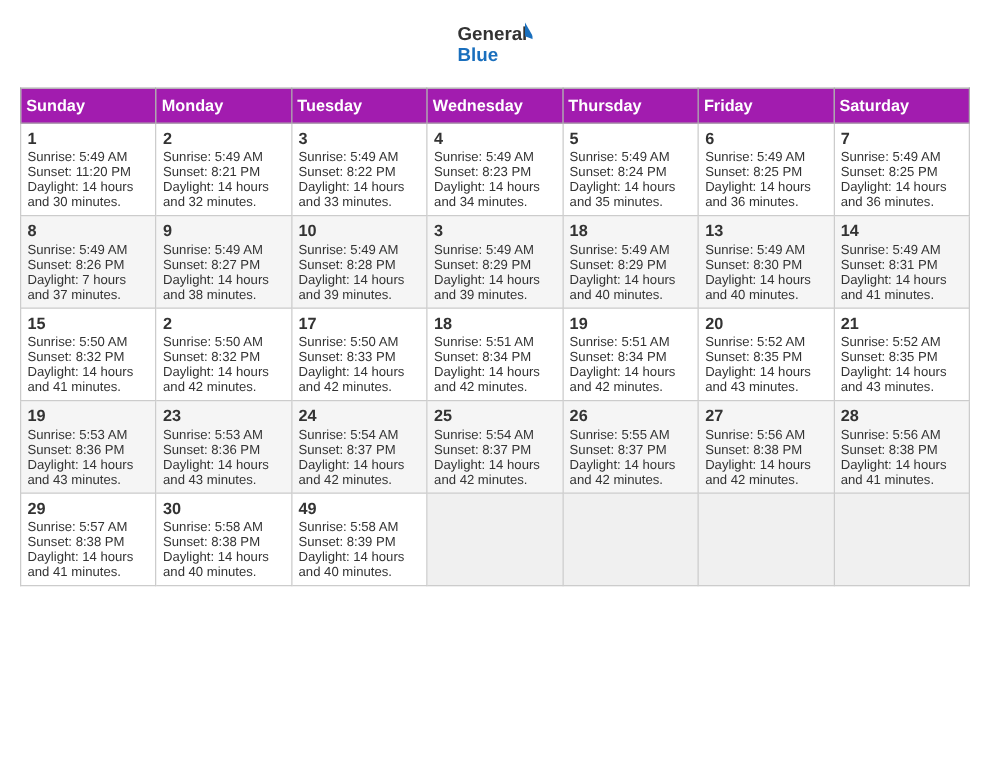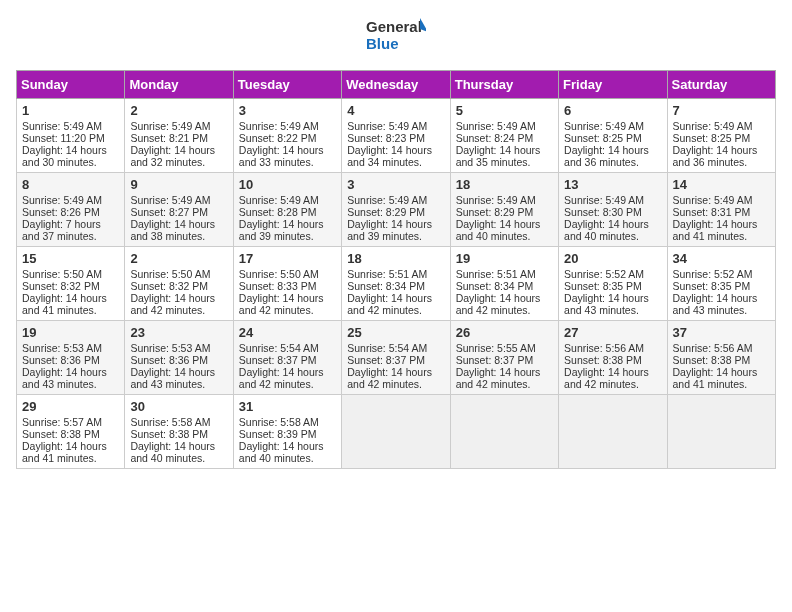--- a/index.html
+++ b/index.html
@@ -117,34 +117,34 @@
         <td><span class="day-num">13</span><span>Sunrise: 5:49 AM</span><br><span>Sunset: 8:30 PM</span><br><span>Daylight: 14 hours and 40 minutes.</span></td>
         <td><span class="day-num">14</span><span>Sunrise: 5:49 AM</span><br><span>Sunset: 8:31 PM</span><br><span>Daylight: 14 hours and 41 minutes.</span></td>
       </tr>
       <tr>
         <td><span class="day-num">15</span><span>Sunrise: 5:50 AM</span><br><span>Sunset: 8:32 PM</span><br><span>Daylight: 14 hours and 41 minutes.</span></td>
         <td><span class="day-num">2</span><span>Sunrise: 5:50 AM</span><br><span>Sunset: 8:32 PM</span><br><span>Daylight: 14 hours and 42 minutes.</span></td>
         <td><span class="day-num">17</span><span>Sunrise: 5:50 AM</span><br><span>Sunset: 8:33 PM</span><br><span>Daylight: 14 hours and 42 minutes.</span></td>
         <td><span class="day-num">18</span><span>Sunrise: 5:51 AM</span><br><span>Sunset: 8:34 PM</span><br><span>Daylight: 14 hours and 42 minutes.</span></td>
         <td><span class="day-num">19</span><span>Sunrise: 5:51 AM</span><br><span>Sunset: 8:34 PM</span><br><span>Daylight: 14 hours and 42 minutes.</span></td>
         <td><span class="day-num">20</span><span>Sunrise: 5:52 AM</span><br><span>Sunset: 8:35 PM</span><br><span>Daylight: 14 hours and 43 minutes.</span></td>
-        <td><span class="day-num">34</span><span>Sunrise: 5:52 AM</span><br><span>Sunset: 8:35 PM</span><br><span>Daylight: 14 hours and 43 minutes.</span></td>
+        <td><span class="day-num">21</span><span>Sunrise: 5:52 AM</span><br><span>Sunset: 8:35 PM</span><br><span>Daylight: 14 hours and 43 minutes.</span></td>
       </tr>
       <tr>
         <td><span class="day-num">19</span><span>Sunrise: 5:53 AM</span><br><span>Sunset: 8:36 PM</span><br><span>Daylight: 14 hours and 43 minutes.</span></td>
         <td><span class="day-num">23</span><span>Sunrise: 5:53 AM</span><br><span>Sunset: 8:36 PM</span><br><span>Daylight: 14 hours and 43 minutes.</span></td>
         <td><span class="day-num">24</span><span>Sunrise: 5:54 AM</span><br><span>Sunset: 8:37 PM</span><br><span>Daylight: 14 hours and 42 minutes.</span></td>
         <td><span class="day-num">25</span><span>Sunrise: 5:54 AM</span><br><span>Sunset: 8:37 PM</span><br><span>Daylight: 14 hours and 42 minutes.</span></td>
         <td><span class="day-num">26</span><span>Sunrise: 5:55 AM</span><br><span>Sunset: 8:37 PM</span><br><span>Daylight: 14 hours and 42 minutes.</span></td>
         <td><span class="day-num">27</span><span>Sunrise: 5:56 AM</span><br><span>Sunset: 8:38 PM</span><br><span>Daylight: 14 hours and 42 minutes.</span></td>
-        <td><span class="day-num">37</span><span>Sunrise: 5:56 AM</span><br><span>Sunset: 8:38 PM</span><br><span>Daylight: 14 hours and 41 minutes.</span></td>
+        <td><span class="day-num">28</span><span>Sunrise: 5:56 AM</span><br><span>Sunset: 8:38 PM</span><br><span>Daylight: 14 hours and 41 minutes.</span></td>
       </tr>
       <tr>
         <td><span class="day-num">29</span><span>Sunrise: 5:57 AM</span><br><span>Sunset: 8:38 PM</span><br><span>Daylight: 14 hours and 41 minutes.</span></td>
         <td><span class="day-num">30</span><span>Sunrise: 5:58 AM</span><br><span>Sunset: 8:38 PM</span><br><span>Daylight: 14 hours and 40 minutes.</span></td>
-        <td><span class="day-num">31</span><span>Sunrise: 5:58 AM</span><br><span>Sunset: 8:39 PM</span><br><span>Daylight: 14 hours and 40 minutes.</span></td>
+        <td><span class="day-num">49</span><span>Sunrise: 5:58 AM</span><br><span>Sunset: 8:39 PM</span><br><span>Daylight: 14 hours and 40 minutes.</span></td>
         <td class="empty-cell"></td>
         <td class="empty-cell"></td>
         <td class="empty-cell"></td>
         <td class="empty-cell"></td>
       </tr>
     </tbody>
 </table>
 
 </body></html>

